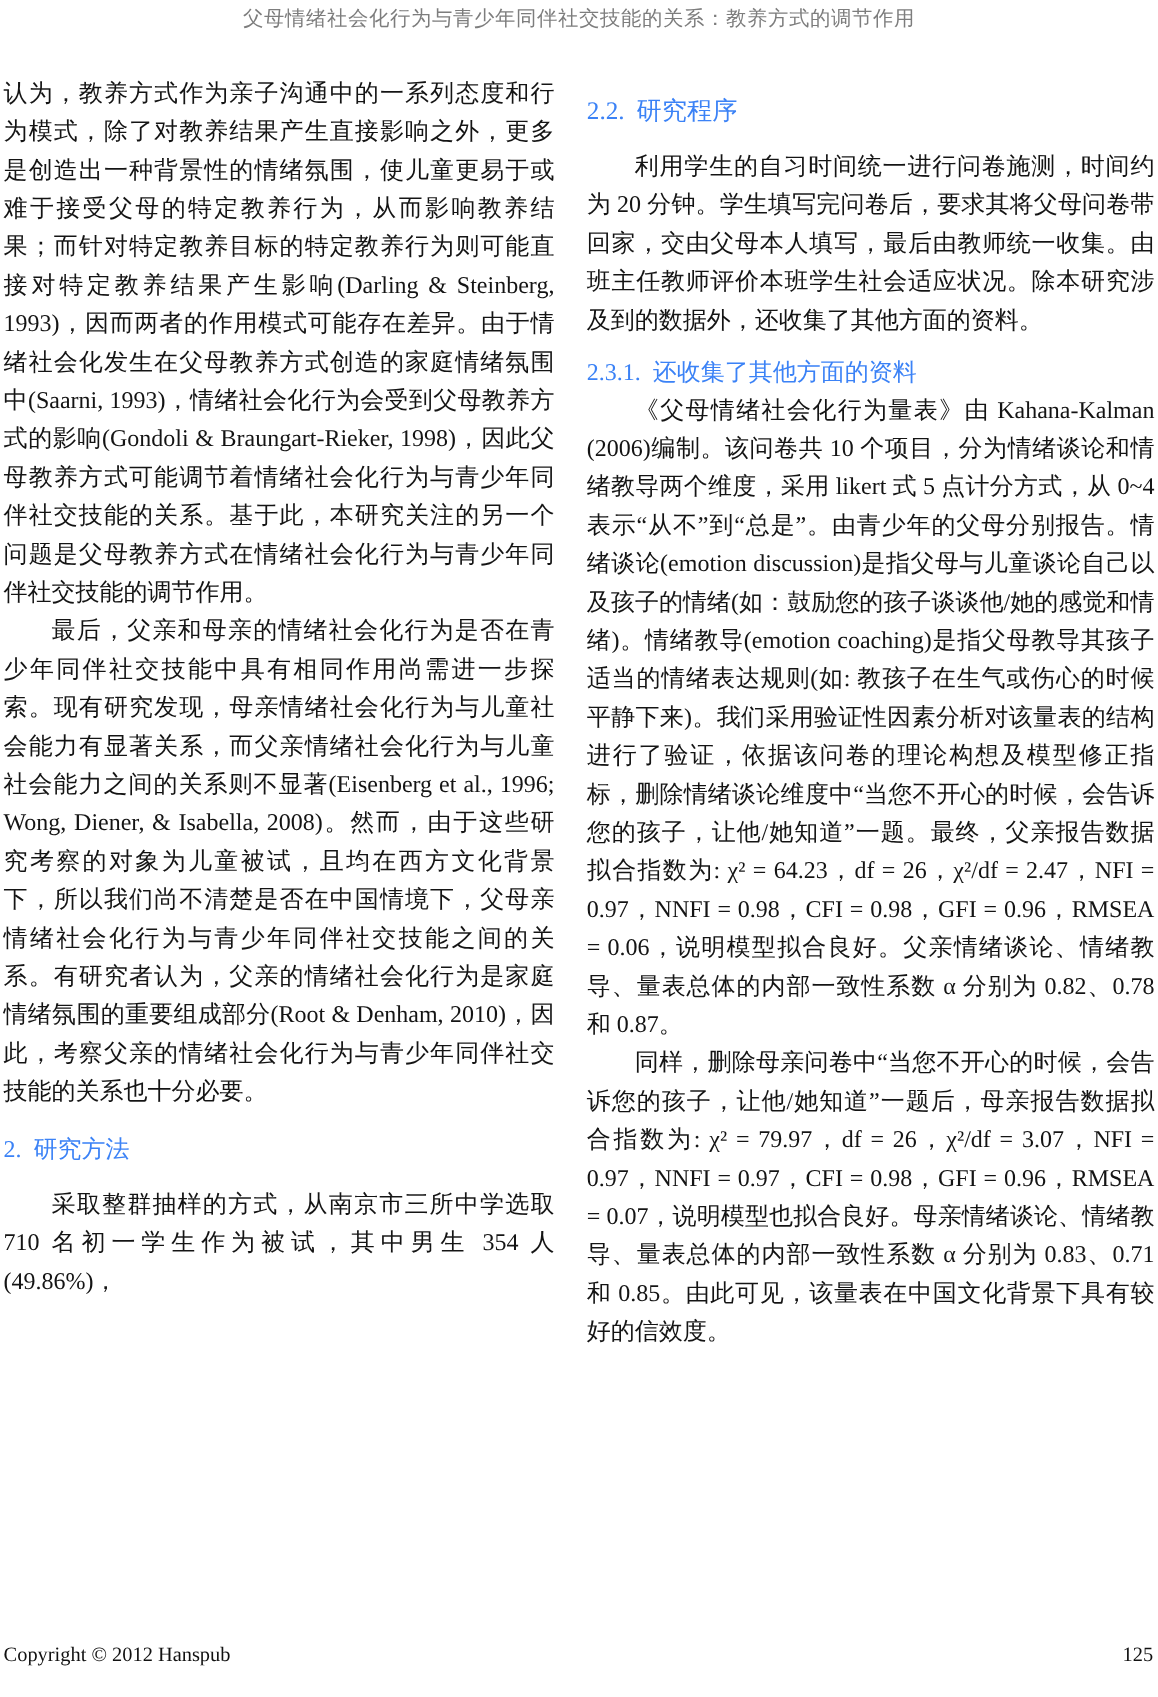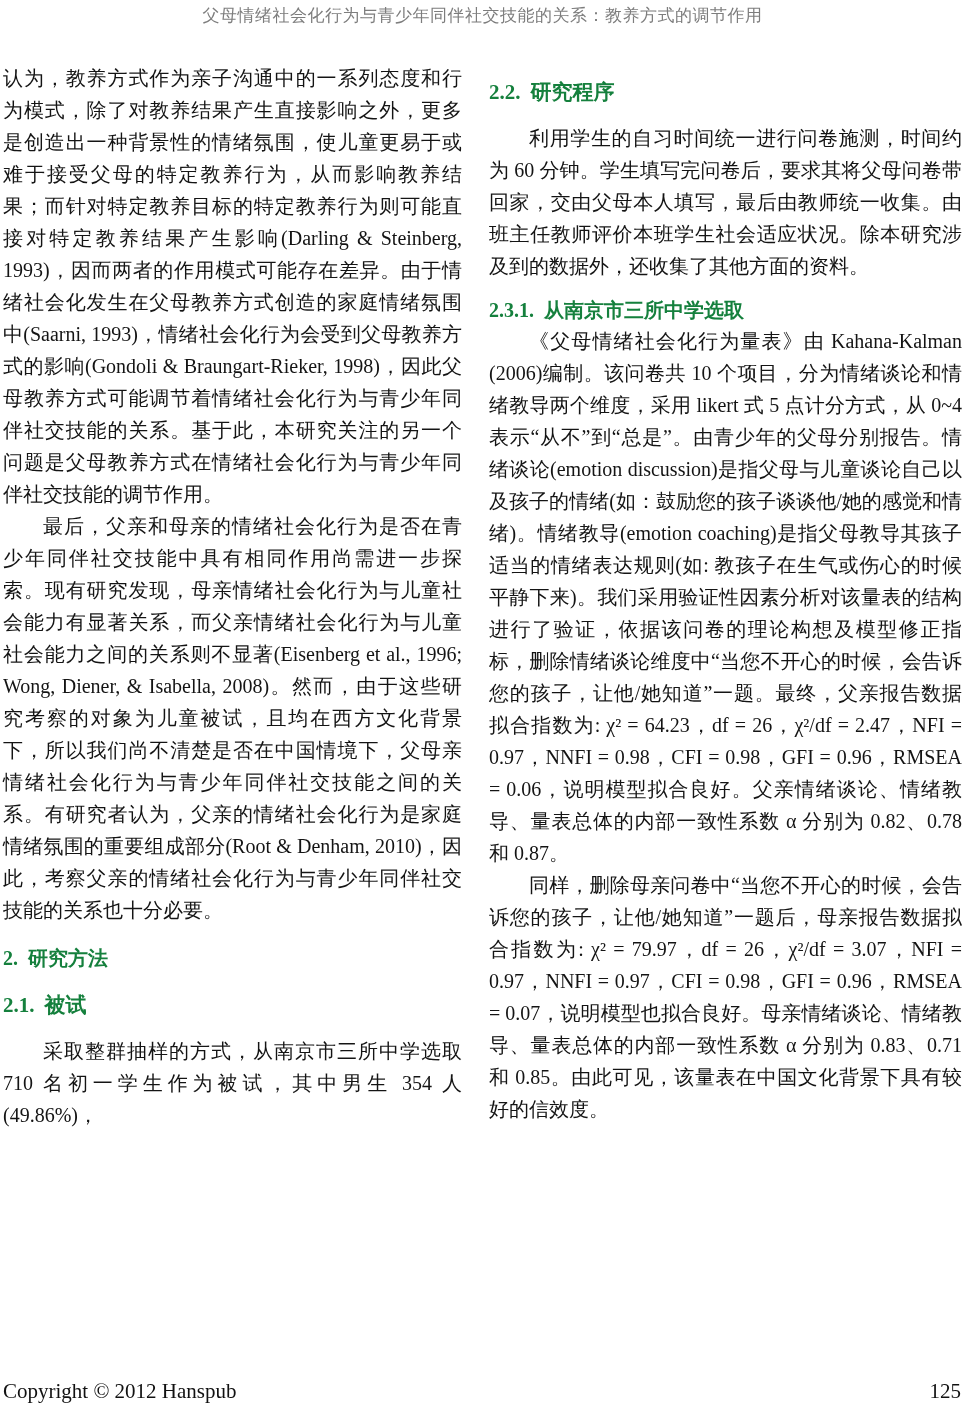--- a/index.html
+++ b/index.html
@@ -39,22 +39,22 @@
   .col-right { width: 473px; }
   p.para {
     margin: 0;
     font-size: 20px;
     line-height: 32px;
     text-align: justify;
     word-break: break-word;
   }
   p.indent { text-indent: 2em; }
   .h {
-    font-weight: bold;
-    color: #15803d;
+    font-weight: normal;
+    color: #3b82f6;
   }
   .h .htext {
     font-family: "Liberation Sans", "DejaVu Sans", sans-serif;
   }
   .h .hnum {
     font-family: "Liberation Serif", "DejaVu Serif", serif;
     margin-right: 10px;
   }
   .h1 {
     font-size: 20px;
@@ -68,49 +68,48 @@
   }
   .h3 {
     font-size: 20px;
     line-height: 30px;
     margin: 13px 0 0 0;
   }
   .footer {
     position: absolute;
     left: 3px;
     right: 4px;
-    bottom: 12px;
+    bottom: 24px;
     display: flex;
     justify-content: space-between;
-    font-size: 21px;
+    font-size: 17px;
     line-height: 22px;
     color: #111;
   }
 </style>
 </head>
 <body>
 
 <div class="page">
 
   <div class="running-header">
     <span>父母情绪社会化行为与青少年同伴社交技能的关系：教养方式的调节作用</span>
   </div>
 
   <div class="columns">
     <div class="col col-left" id="col-left">
         <p class="para">认为，教养方式作为亲子沟通中的一系列态度和行为模式，除了对教养结果产生直接影响之外，更多是创造出一种背景性的情绪氛围，使儿童更易于或难于接受父母的特定教养行为，从而影响教养结果；而针对特定教养目标的特定教养行为则可能直接对特定教养结果产生影响(Darling &amp; Steinberg, 1993)，因而两者的作用模式可能存在差异。由于情绪社会化发生在父母教养方式创造的家庭情绪氛围中(Saarni, 1993)，情绪社会化行为会受到父母教养方式的影响(Gondoli &amp; Braungart-Rieker, 1998)，因此父母教养方式可能调节着情绪社会化行为与青少年同伴社交技能的关系。基于此，本研究关注的另一个问题是父母教养方式在情绪社会化行为与青少年同伴社交技能的调节作用。</p>
         <p class="para indent">最后，父亲和母亲的情绪社会化行为是否在青少年同伴社交技能中具有相同作用尚需进一步探索。现有研究发现，母亲情绪社会化行为与儿童社会能力有显著关系，而父亲情绪社会化行为与儿童社会能力之间的关系则不显著(Eisenberg et al., 1996; Wong, Diener, &amp; Isabella, 2008)。然而，由于这些研究考察的对象为儿童被试，且均在西方文化背景下，所以我们尚不清楚是否在中国情境下，父母亲情绪社会化行为与青少年同伴社交技能之间的关系。有研究者认为，父亲的情绪社会化行为是家庭情绪氛围的重要组成部分(Root &amp; Denham, 2010)，因此，考察父亲的情绪社会化行为与青少年同伴社交技能的关系也十分必要。</p>
         <div class="h h1"><span class="hnum">2.</span><span class="htext">研究方法</span></div>
-        <div class="h h2"><span class="hnum">2.1.</span><span class="htext">被试</span></div>
         <p class="para indent">采取整群抽样的方式，从南京市三所中学选取 710 名初一学生作为被试，其中男生 354 人(49.86%)，</p>
       </div>
     <div class="col col-right" id="col-right">
         <div class="h h2"><span class="hnum">2.2.</span><span class="htext">研究程序</span></div>
-        <p class="para indent">利用学生的自习时间统一进行问卷施测，时间约为 60 分钟。学生填写完问卷后，要求其将父母问卷带回家，交由父母本人填写，最后由教师统一收集。由班主任教师评价本班学生社会适应状况。除本研究涉及到的数据外，还收集了其他方面的资料。</p>
-        <div class="h h3"><span class="hnum">2.3.1.</span><span class="htext">从南京市三所中学选取</span></div>
+        <p class="para indent">利用学生的自习时间统一进行问卷施测，时间约为 20 分钟。学生填写完问卷后，要求其将父母问卷带回家，交由父母本人填写，最后由教师统一收集。由班主任教师评价本班学生社会适应状况。除本研究涉及到的数据外，还收集了其他方面的资料。</p>
+        <div class="h h3"><span class="hnum">2.3.1.</span><span class="htext">还收集了其他方面的资料</span></div>
         <p class="para indent">《父母情绪社会化行为量表》由 Kahana-Kalman (2006)编制。该问卷共 10 个项目，分为情绪谈论和情绪教导两个维度，采用 likert 式 5 点计分方式，从 0~4 表示“从不”到“总是”。由青少年的父母分别报告。情绪谈论(emotion discussion)是指父母与儿童谈论自己以及孩子的情绪(如：鼓励您的孩子谈谈他/她的感觉和情绪)。情绪教导(emotion coaching)是指父母教导其孩子适当的情绪表达规则(如: 教孩子在生气或伤心的时候平静下来)。我们采用验证性因素分析对该量表的结构进行了验证，依据该问卷的理论构想及模型修正指标，删除情绪谈论维度中“当您不开心的时候，会告诉您的孩子，让他/她知道”一题。最终，父亲报告数据拟合指数为: χ² = 64.23，df = 26，χ²/df = 2.47，NFI = 0.97，NNFI = 0.98，CFI = 0.98，GFI = 0.96，RMSEA = 0.06，说明模型拟合良好。父亲情绪谈论、情绪教导、量表总体的内部一致性系数 α 分别为 0.82、0.78 和 0.87。</p>
         <p class="para indent">同样，删除母亲问卷中“当您不开心的时候，会告诉您的孩子，让他/她知道”一题后，母亲报告数据拟合指数为: χ² = 79.97，df = 26，χ²/df = 3.07，NFI = 0.97，NNFI = 0.97，CFI = 0.98，GFI = 0.96，RMSEA = 0.07，说明模型也拟合良好。母亲情绪谈论、情绪教导、量表总体的内部一致性系数 α 分别为 0.83、0.71 和 0.85。由此可见，该量表在中国文化背景下具有较好的信效度。</p>
       </div>
   </div>
 
   <div class="footer">
     <span>Copyright © 2012 Hanspub</span>
     <span>125</span>
   </div>
 

